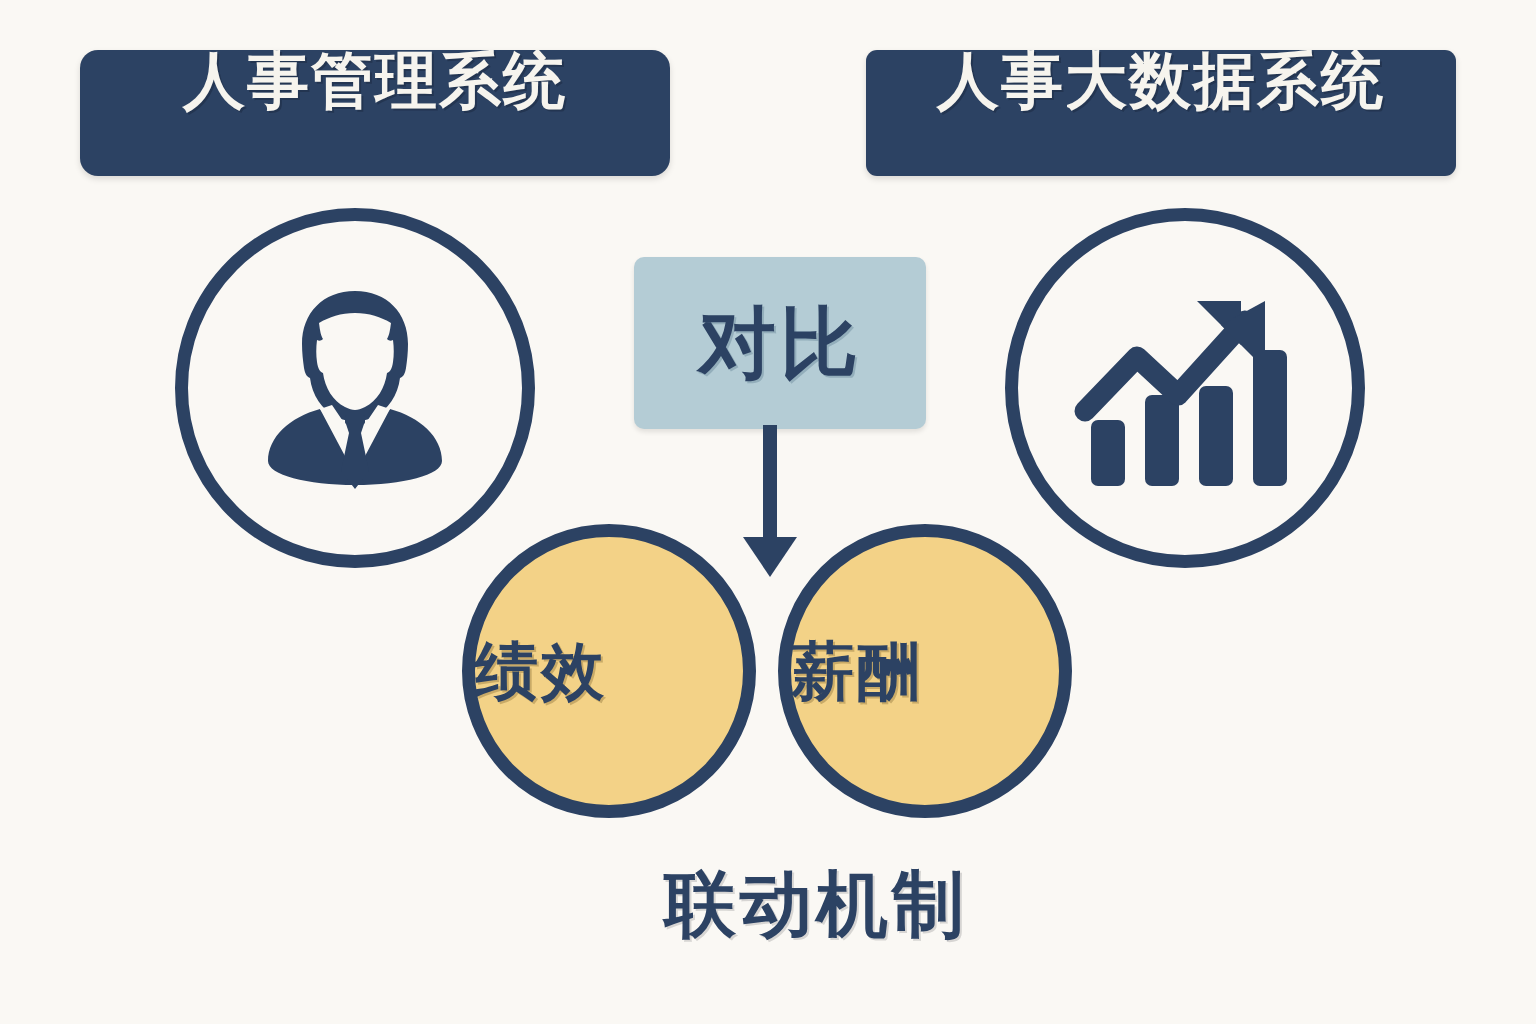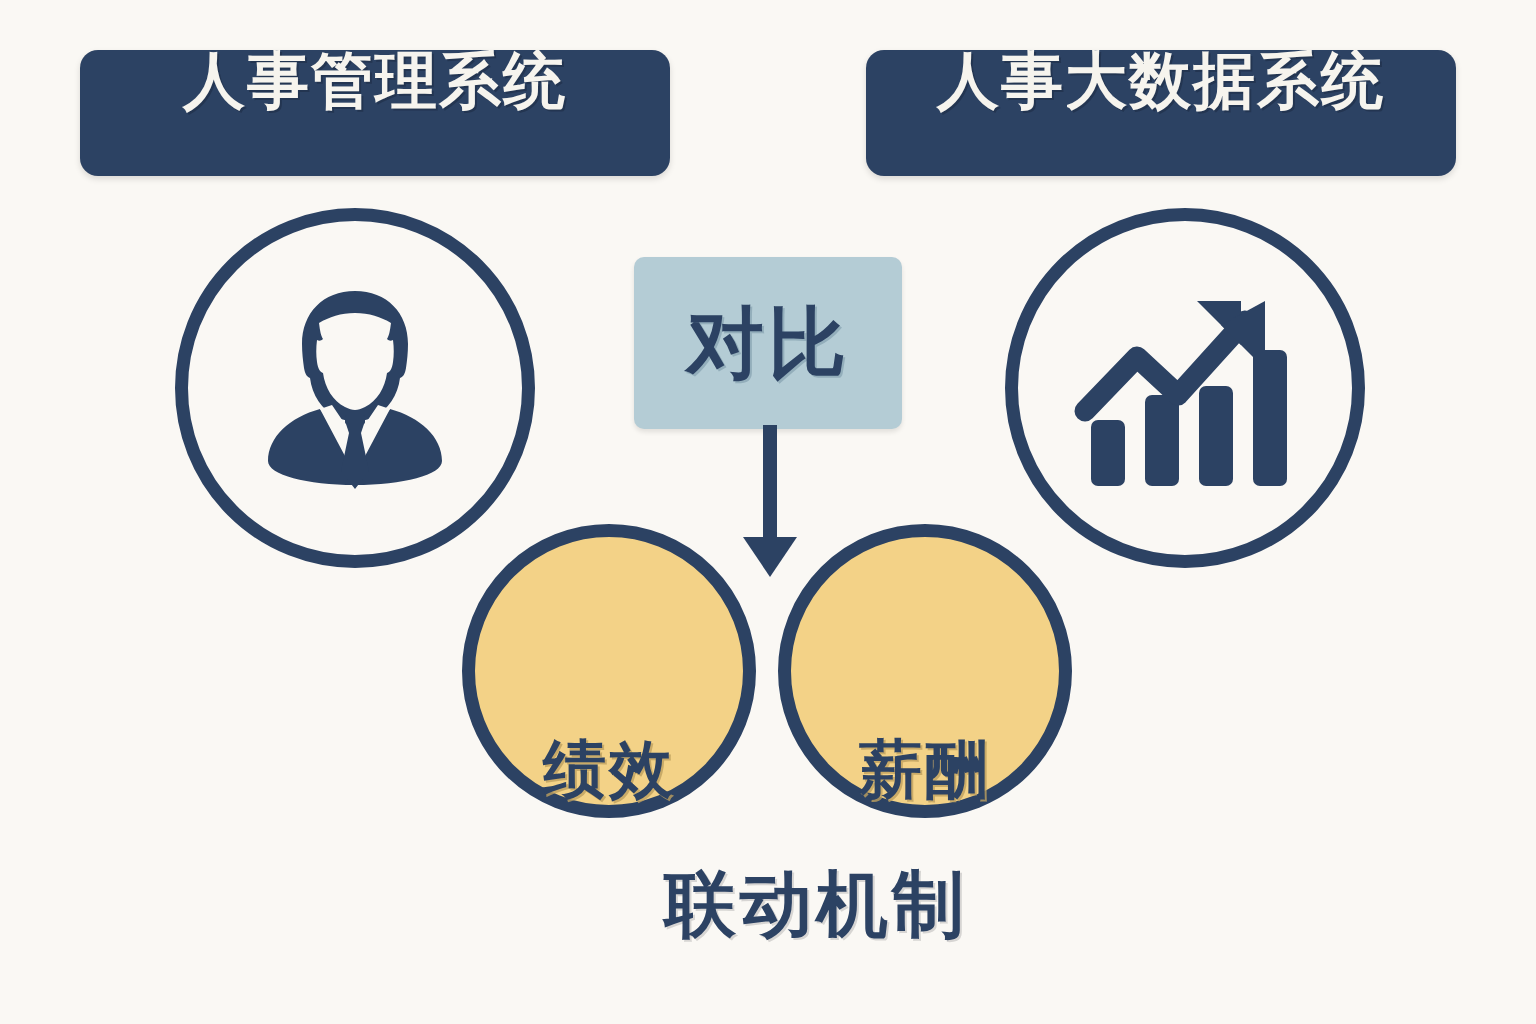--- a/index.html
+++ b/index.html
@@ -30,21 +30,21 @@
   .banner-text {
     color: #f6f4ee;
     font-weight: 700;
     font-size: 62px;
     letter-spacing: 2px;
     line-height: 1;
     white-space: nowrap;
     text-shadow: 2px 2px 0 rgba(20,30,50,0.35);
   }
   #banner-left  { left: 80px;  top: 50px; width: 590px; height: 126px; }
-  #banner-right { left: 866px; top: 50px; width: 590px; height: 126px; }
+  #banner-right { left: 866px; top: 50px; width: 590px; height: 126px; border-radius: 11px; }
 
   
   .icon-circle {
     position: absolute;
     border: 13px solid #2c4263;
     border-radius: 50%;
     background: #faf8f4;
     box-sizing: border-box;
     display: flex;
     align-items: center;
@@ -52,21 +52,21 @@
   }
   #circle-person { left: 175px;  top: 208px; width: 360px; height: 360px; }
   #circle-chart  { left: 1005px; top: 208px; width: 360px; height: 360px; }
   .icon-svg { display: block; }
 
   
   #compare-box {
     position: absolute;
     left: 634px;
     top: 257px;
-    width: 268px;
+    width: 292px;
     height: 172px;
     background: #b4ccd5;
     border-radius: 10px;
     display: flex;
     align-items: center;
     justify-content: center;
     box-shadow: 0 3px 5px rgba(0,0,0,0.10);
   }
   #compare-box .compare-text {
     color: #2c4263;
@@ -89,23 +89,23 @@
   
   .venn-circle {
     position: absolute;
     width: 294px;
     height: 294px;
     border: 13px solid #2c4263;
     border-radius: 50%;
     background: #f3d287;
     box-sizing: border-box;
     display: flex;
-    flex-direction: column;
+    flex-direction: row;
     align-items: center;
-    justify-content: flex-end;
+    justify-content: flex-start;
   }
   #venn-left  { left: 462px; top: 524px; }
   #venn-right { left: 778px; top: 524px; }
   .venn-line {
     color: #2c4263;
     font-weight: 700;
     font-size: 63px;
     line-height: 1.12;
     letter-spacing: 3px;
     white-space: nowrap;

